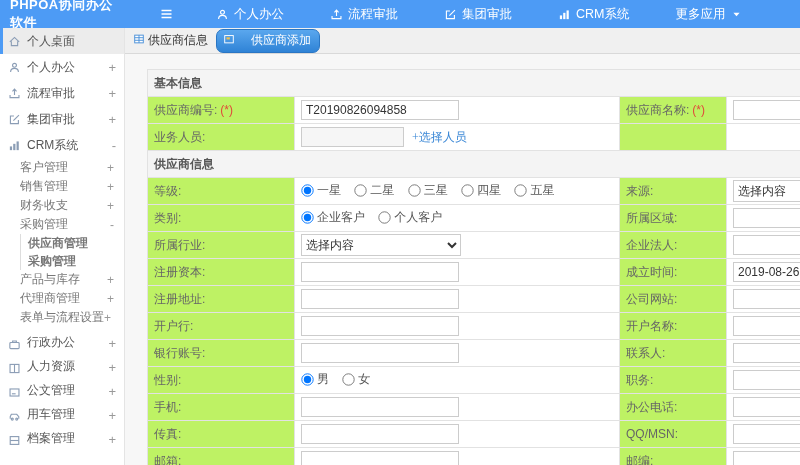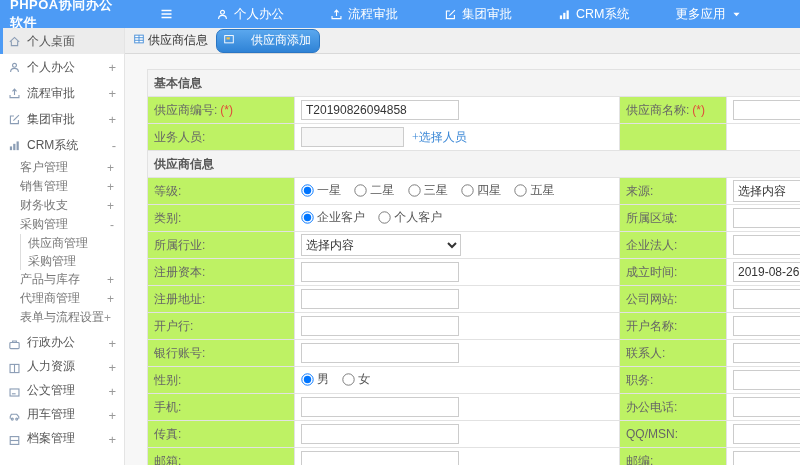--- a/index.html
+++ b/index.html
@@ -19,21 +19,21 @@
 
   
   .sidebar { width:125px; flex:0 0 125px; background:#fff; border-right:1px solid #e4e4e4; overflow:hidden; }
   .side-item { display:flex; align-items:center; height:26px; padding:0 8px; color:#555; cursor:pointer; }
   .side-item .sicon { color:#8b9db5; margin-right:6px; display:flex; }
   .side-item .expand { margin-left:auto; color:#999; font-size:13px; }
   .side-item.active { background:#ececec; border-left:3px solid #4d9bf5; padding-left:5px; }
   .sub-item { display:flex; align-items:center; height:19px; padding:0 10px 0 20px; color:#777; cursor:pointer; }
   .sub-item .expand { margin-left:auto; color:#999; }
   .subsub-wrap { margin-left:20px; border-left:1px solid #ddd; }
-  .subsub-item { display:flex; align-items:center; height:18px; padding-left:7px; color:#777; cursor:pointer; }
+  .subsub-item { display:flex; align-items:center; height:18px; padding-left:7px; color:#777; cursor:pointer;font-weight:bold; }
   .bottom-item { height:24px;align-items:flex-end; }
 
   
   .main { flex:1; display:flex; flex-direction:column; background:#f7f7f7; min-width:0; }
   .tabstrip { height:26px; flex:0 0 26px; background:#f0f0f0; border-bottom:1px solid #d9d9d9;
     display:flex; align-items:center; padding-left:8px; gap:8px; }
   .tab-inactive { display:flex; align-items:center; gap:3px; color:#333; cursor:pointer; }
   .tab-active { display:flex; align-items:center; gap:16px; color:#fff; cursor:pointer;
     background:linear-gradient(#5aa7ee,#2f83d6); border:1px solid #2a76c4; border-radius:7px;
     padding:2px 8px 3px 6px; }

